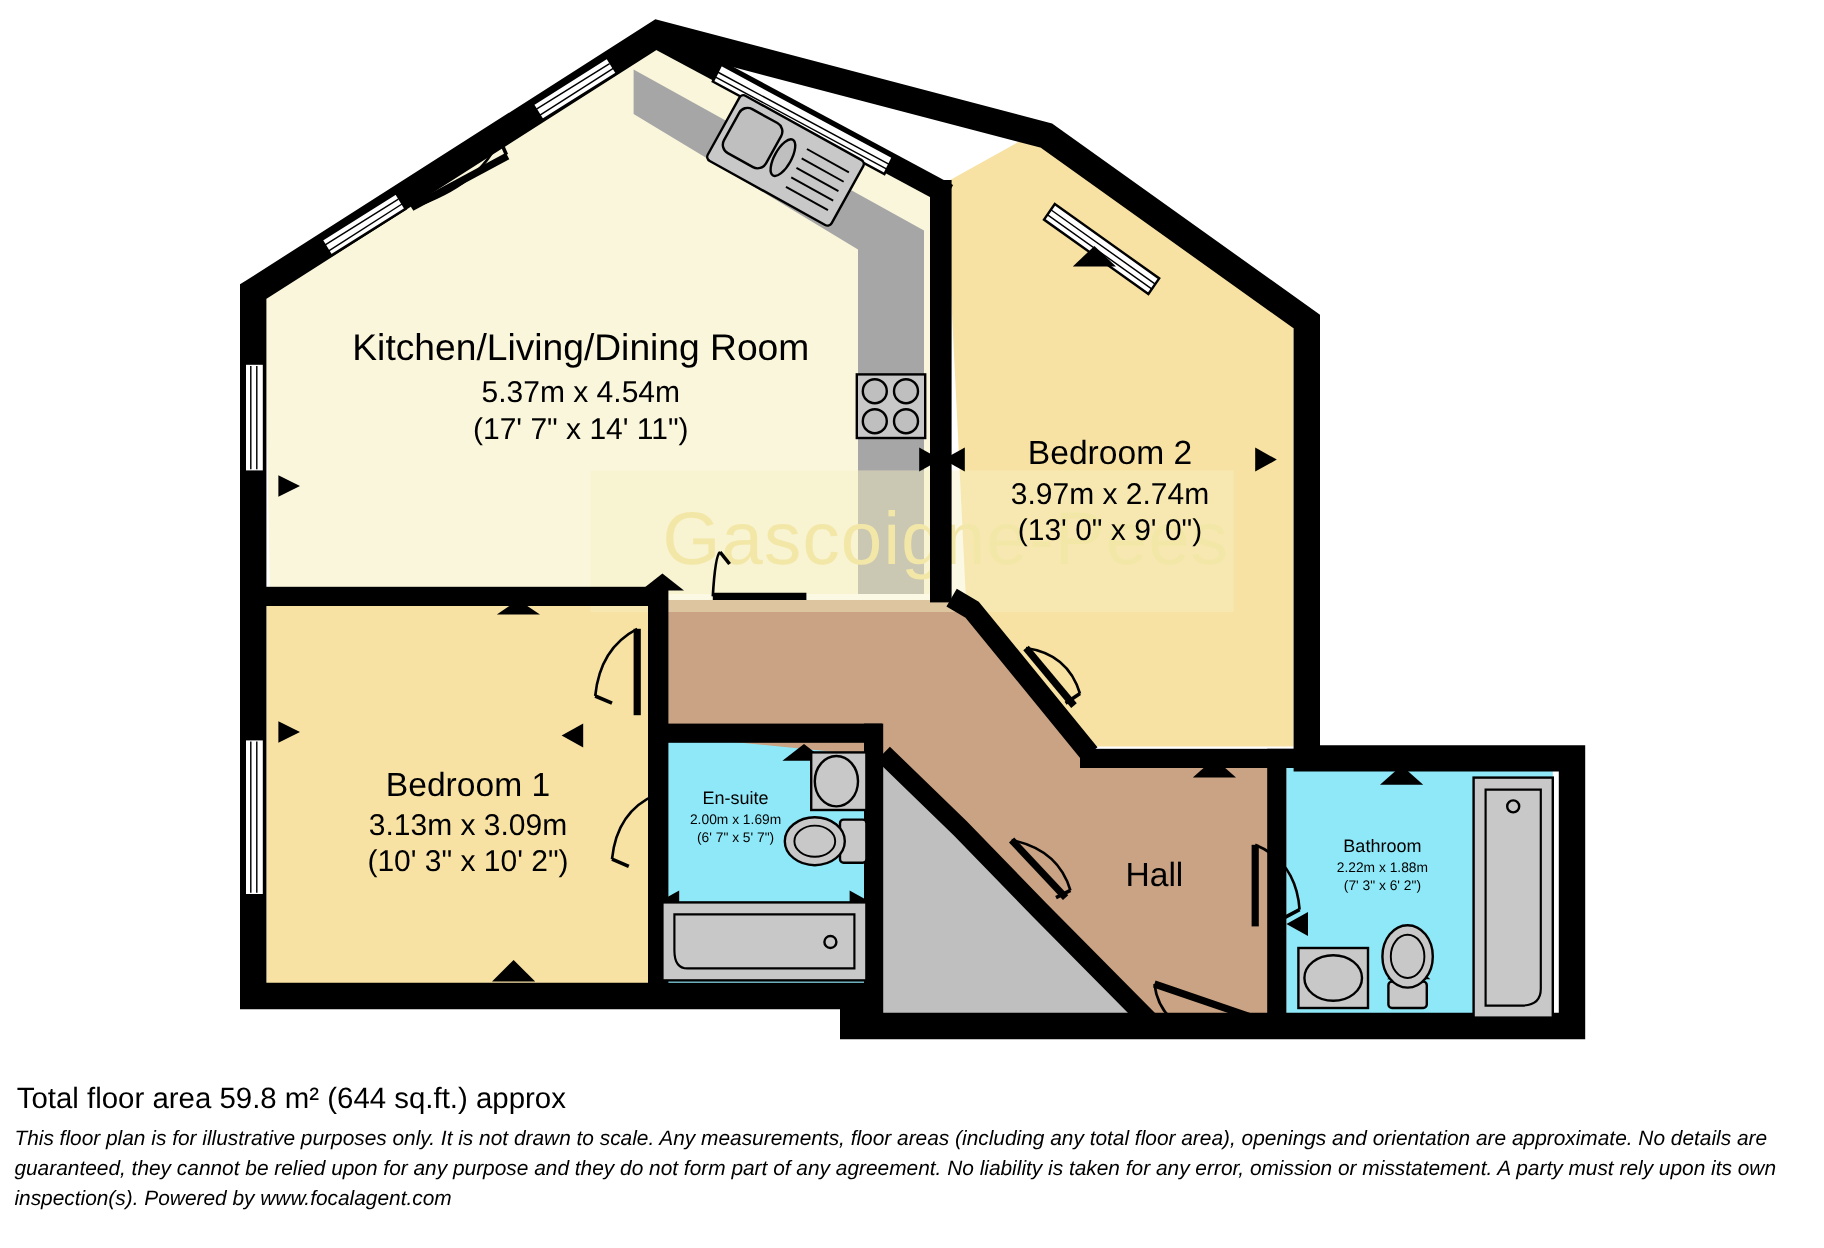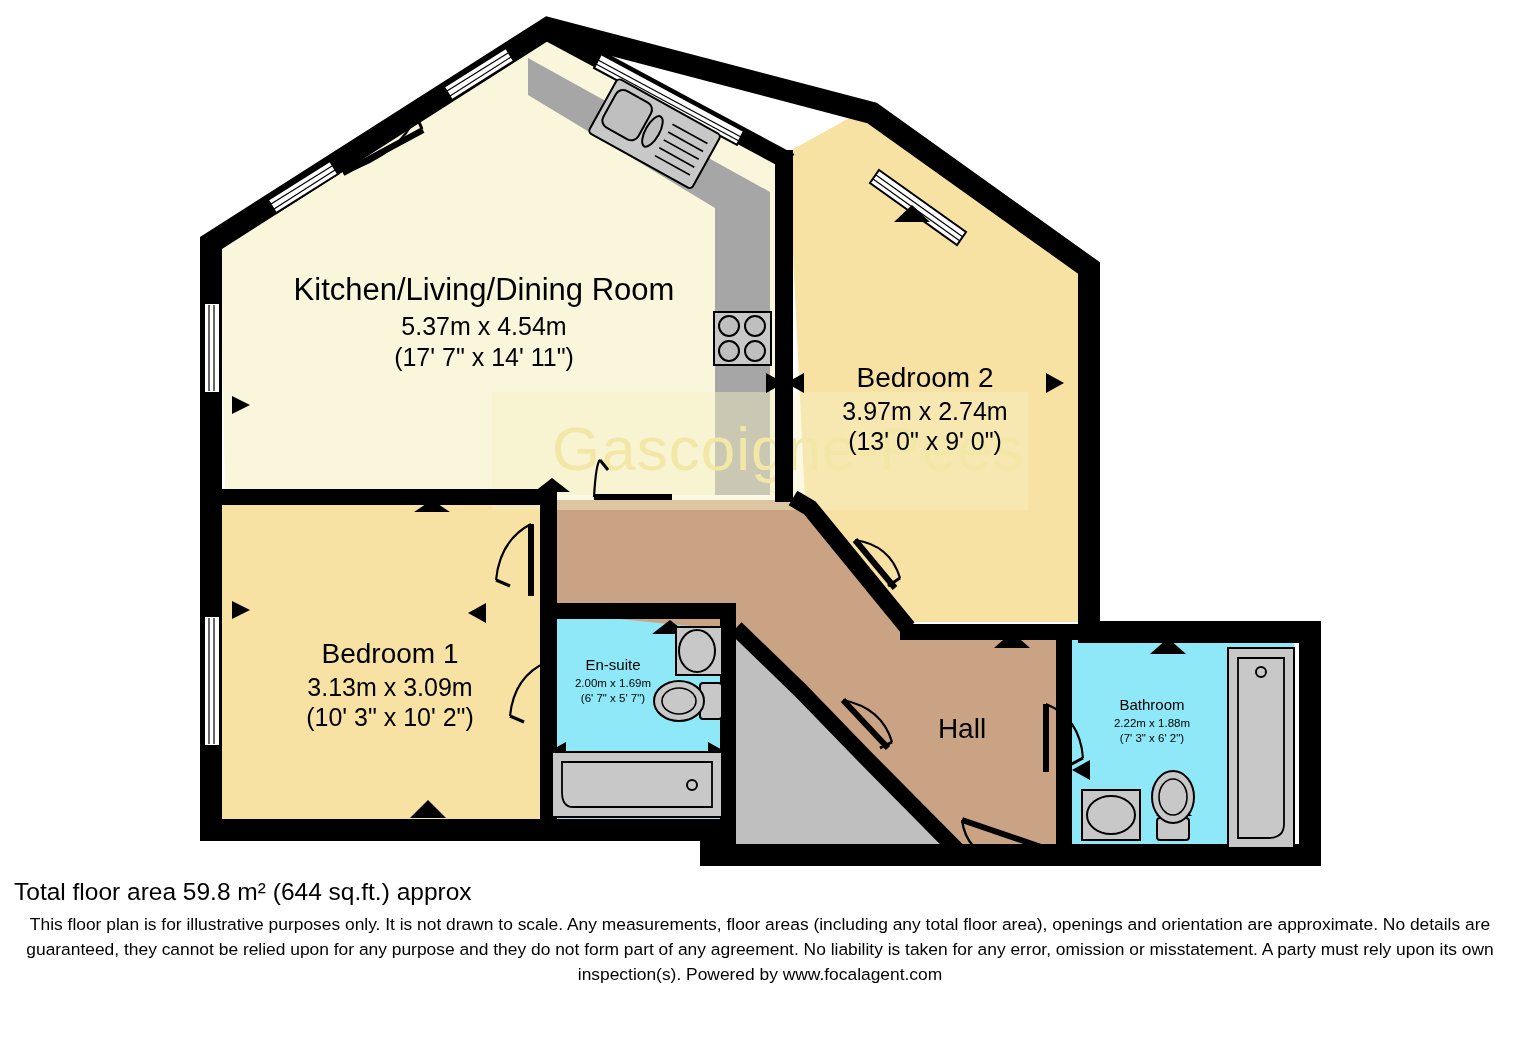--- a/index.html
+++ b/index.html
@@ -39,36 +39,37 @@
   .dim-tiny  { font-size: 11.5px; }
   .wm {
     font-family: "Liberation Sans", sans-serif;
     font-size: 62px;
     fill: #f3e7a8;
     letter-spacing: 1px;
   }
   #footer {
     position: absolute;
     left: 0;
-    top: 856px;
+    top: 880px;
     width: 1520px;
     height: 160px;
     box-sizing: border-box;
     padding: 0 10px;
   }
   #total-area {
     font-size: 24.5px;
     margin: 22px 0 6px 4px;
     white-space: nowrap;
   }
   #disclaimer {
     font-size: 17.4px;
     line-height: 25px;
-    text-align: center;
+    text-align: left;
     margin: 0 2px;
+    font-style: italic;
   }
 </style>
 </head>
 <body>
 
 <div id="plan-wrap">
 <svg id="plan-svg" viewBox="0 0 1520 880" xmlns="http://www.w3.org/2000/svg">
 
   <g>
 

